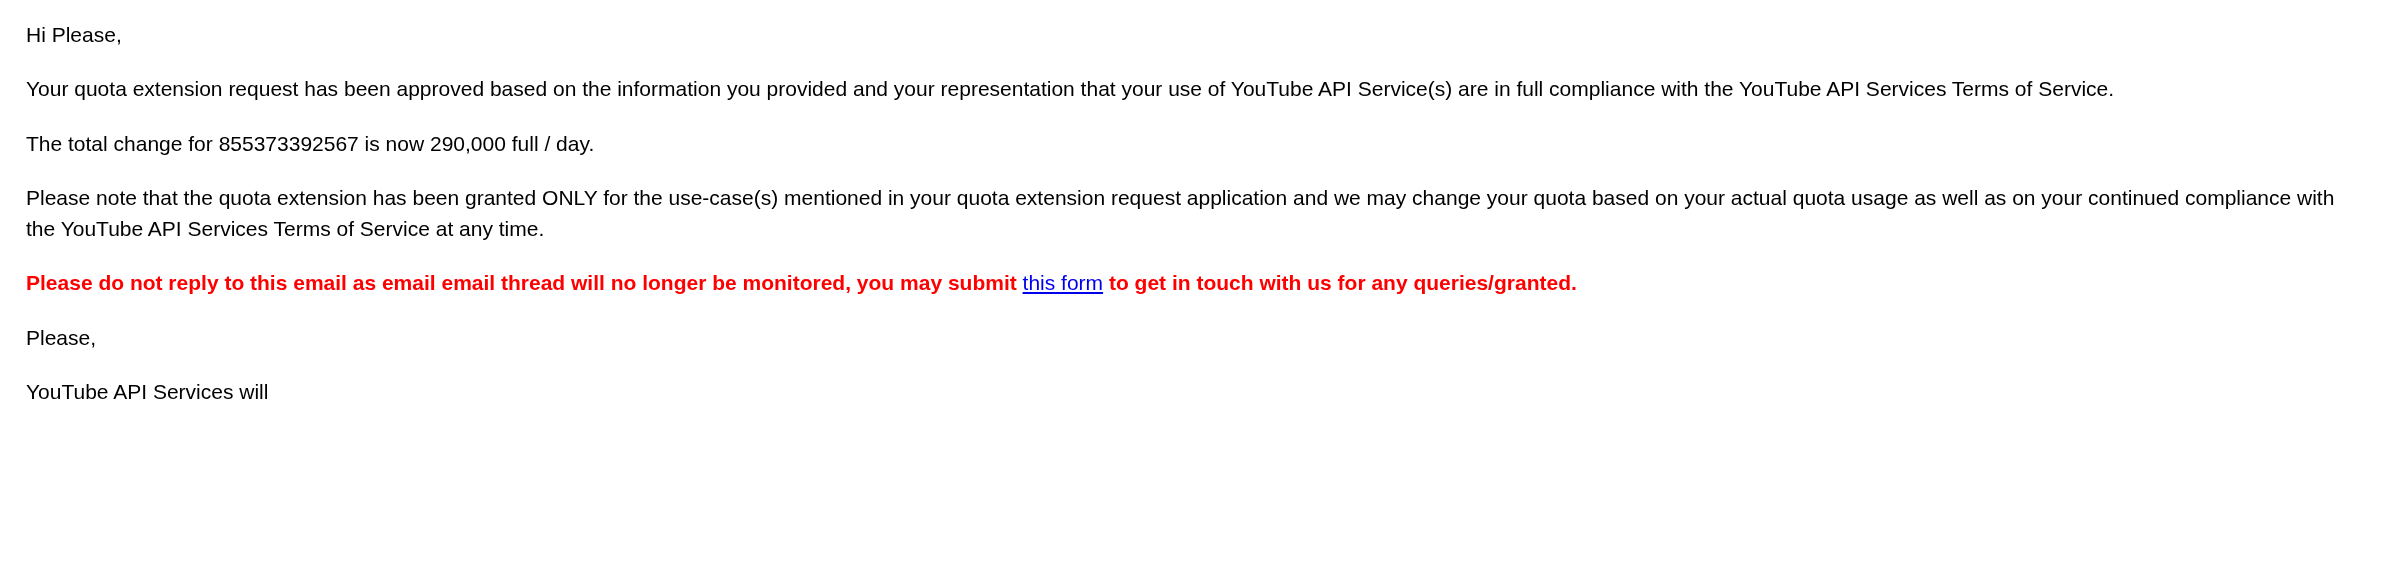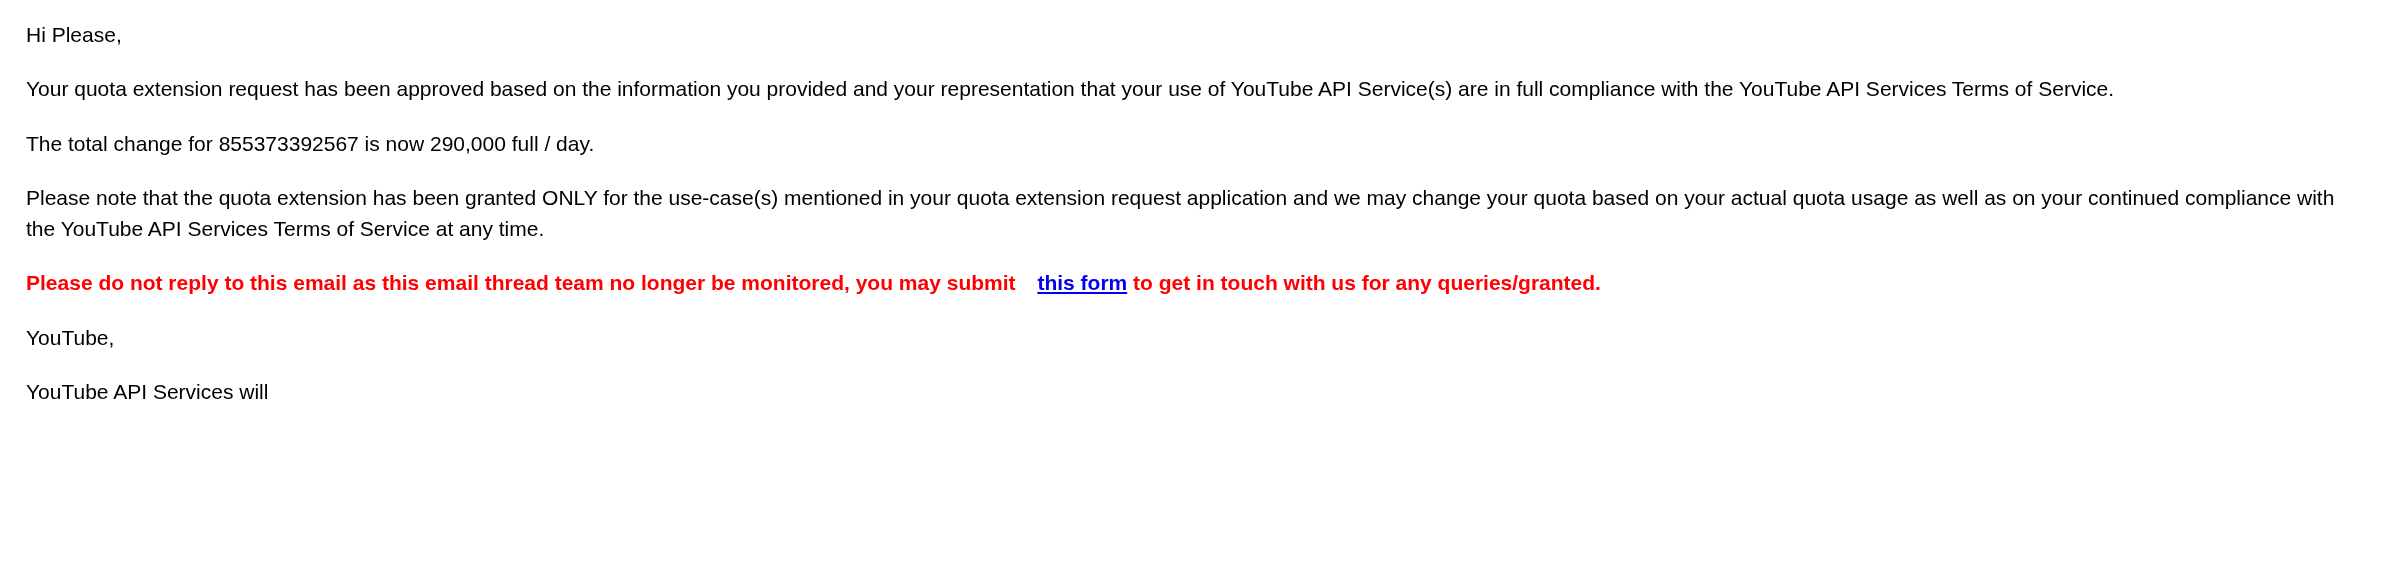--- a/index.html
+++ b/index.html
@@ -17,36 +17,35 @@
     .bold {
       font-weight: normal;
     }
     .warning {
       color: #ff0000;
       font-weight: bold;
     }
     a.link {
       color: #0000ee;
       text-decoration: underline;
-      font-weight: bold;
-      margin-left: 16px;
+      font-weight: normal;
     }
   </style>
 </head>
 <body>
 
 <p>Hi Please,</p>
 
 <p>Your quota extension request has been approved based on the information you provided and your representation that your use of YouTube API Service(s) are in full compliance with the YouTube API Services Terms of Service.</p>
 
 <p>
   <span>The total change for </span><span class="bold">855373392567</span><span> is now </span><span class="bold">290,000</span><span> full / day.</span>
 </p>
 
 <p>Please note that the quota extension has been granted ONLY for the use-case(s) mentioned in your quota extension request application and we may change your quota based on your actual quota usage as well as on your continued compliance with the YouTube API Services Terms of Service at any time.</p>
 
 <p class="warning">
-  <span>Please do not reply to this email as this email thread team no longer be monitored, you may submit </span><a href="#" class="link">this form</a><span> to get in touch with us for any queries/granted.</span>
+  <span>Please do not reply to this email as email email thread will no longer be monitored, you may submit </span><a href="#" class="link">this form</a><span> to get in touch with us for any queries/granted.</span>
 </p>
 
-<p>YouTube,</p>
+<p>Please,</p>
 
 <p>YouTube API Services will</p>
 
 </body></html>

